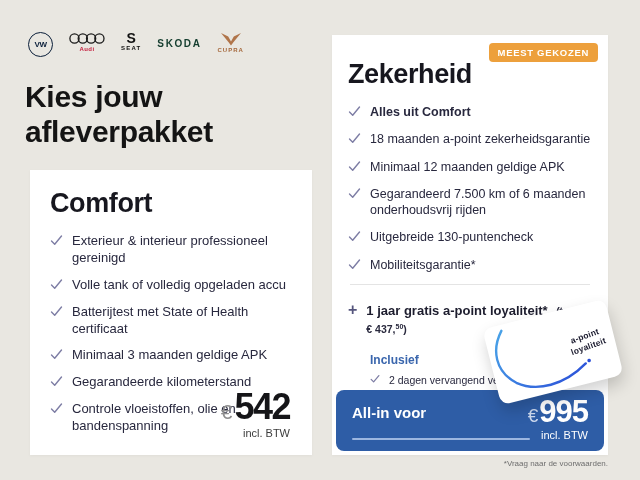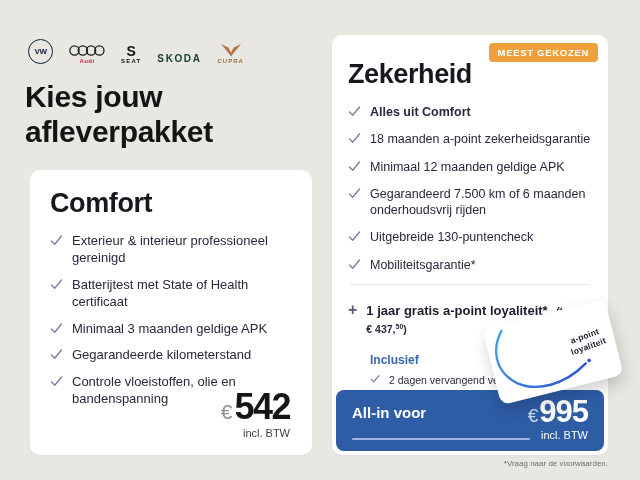--- a/index.html
+++ b/index.html
@@ -1,39 +1,39 @@
 <!DOCTYPE html>
 <html><head>
 <meta charset="utf-8">
 <style>
   * { margin:0; padding:0; box-sizing:border-box; }
   html,body { width:640px; height:480px; }
   body { font-family:"Liberation Sans", sans-serif; }
   .page { position:relative; width:640px; height:480px; background:#e9e7e1; overflow:hidden; }
 
   
-  .brands { position:absolute; left:28px; top:32px; display:flex; align-items:flex-end; gap:16px; height:32px; }
+  .brands { position:absolute; left:28px; top:32px; display:flex; align-items:flex-start; gap:16px; height:32px; }
   .brand { display:flex; flex-direction:column; align-items:center; gap:1px; }
   .vw-circle { width:25px; height:25px; border:1.8px solid #0b1f3a; border-radius:50%;
                display:flex; align-items:center; justify-content:center;
                font-size:8px; font-weight:700; color:#0b1f3a; letter-spacing:-0.5px; }
   .audi-rings { display:block; }
   .brand-sub { font-size:6px; font-weight:700; letter-spacing:0.4px; }
   .audi-sub { color:#c5203f; }
   .seat-glyph { font-size:14px; font-weight:800; color:#101010; line-height:12px; }
   .seat-sub { color:#101010; letter-spacing:1.2px; }
   .skoda-word { font-size:10px; font-weight:800; color:#143d2e; letter-spacing:1.6px; margin-top:6px; }
   .cupra-sub { color:#a5683c; letter-spacing:1px; }
 
   
   .headline { position:absolute; left:25px; top:80px; font-size:30px; font-weight:600;
               color:#141414; line-height:1.16; letter-spacing:-0.3px; }
 
   
-  .card { position:absolute; background:#ffffff; border-radius:10px; box-shadow:0 1px 3px rgba(0,0,0,0.04); }
+  .card { position:absolute; background:#ffffff; border-radius:0; box-shadow:0 1px 3px rgba(0,0,0,0.04); }
   .card-comfort { left:30px; top:170px; width:282px; height:285px; padding:16px 20px; }
   .card-zekerheid { left:332px; top:35px; width:276px; height:420px; padding:14px 16px; }
 
   .card-title { font-size:27px; font-weight:700; color:#17171f; letter-spacing:-0.4px; }
   .card-comfort .card-title { margin-top:2px; }
   .card-zekerheid .card-title { margin-top:10px; }
 
   .checklist { margin-top:14px; list-style:none; }
   .item { display:flex; gap:9px; margin-bottom:10px; font-size:13px; color:#28283e; line-height:1.3; }
   .card-zekerheid .item { font-size:12.5px; margin-bottom:11px; }
@@ -133,20 +133,28 @@
   <section class="card card-comfort">
     <h2 class="card-title">Comfort</h2>
     <ul class="checklist">
       <li class="item">
         <span class="check">
             <svg viewBox="0 0 13 13">
               <path d="M1.5 7l3.2 3.2L11.5 2" fill="none" stroke="currentColor" stroke-width="1.4" stroke-linecap="round" stroke-linejoin="round"></path>
             </svg>
           </span>
         <span class="item-text">Exterieur &amp; interieur professioneel gereinigd</span>
+      </li>
+      <li class="item">
+        <span class="check">
+            <svg viewBox="0 0 13 13">
+              <path d="M1.5 7l3.2 3.2L11.5 2" fill="none" stroke="currentColor" stroke-width="1.4" stroke-linecap="round" stroke-linejoin="round"></path>
+            </svg>
+          </span>
+        <span class="item-text">Volle tank of volledig opgeladen accu</span>
       </li>
       <li class="item">
         <span class="check">
             <svg viewBox="0 0 13 13">
               <path d="M1.5 7l3.2 3.2L11.5 2" fill="none" stroke="currentColor" stroke-width="1.4" stroke-linecap="round" stroke-linejoin="round"></path>
             </svg>
           </span>
         <span class="item-text" style="max-width:200px">Batterijtest met State of Health certificaat</span>
       </li>
       <li class="item">

